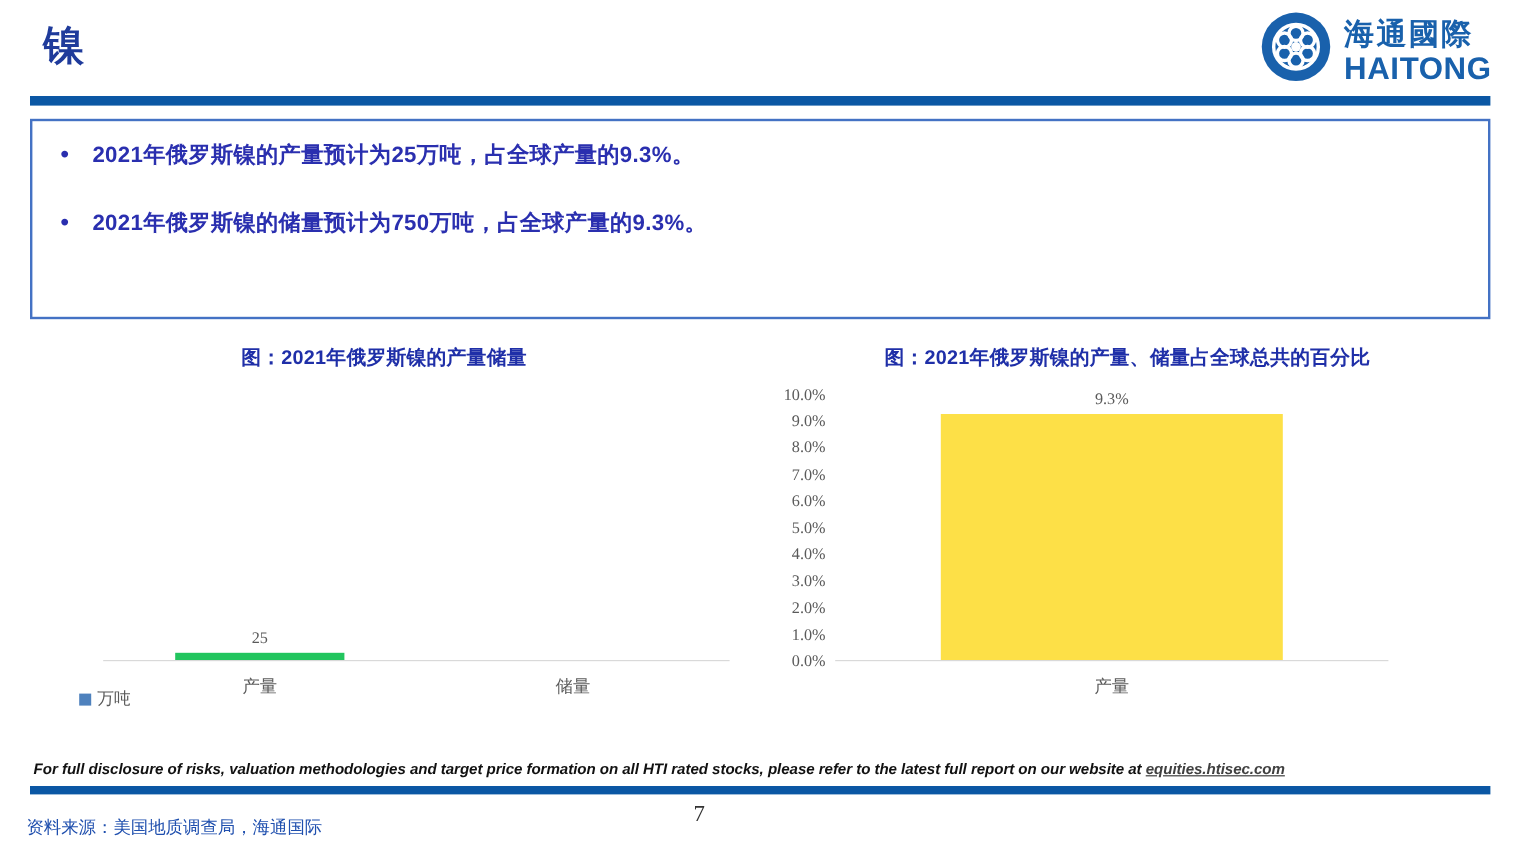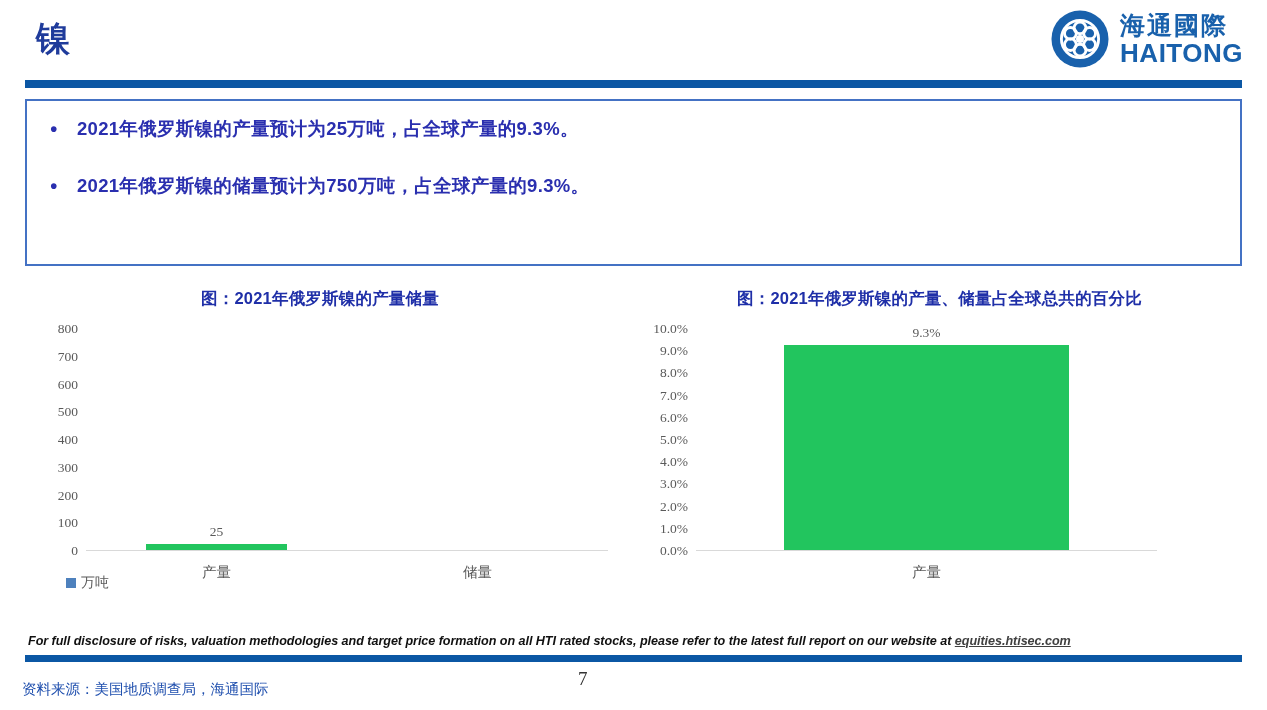--- a/index.html
+++ b/index.html
@@ -12,21 +12,21 @@
   .slide { position: relative; width: 1267px; height: 710px; background:#fff; }
 
   
   .slide-title {
     position: absolute; left: 36px; top: 20px;
     font-size: 34px; font-weight: bold; color: #1F3B9B;
     letter-spacing: 1px; line-height: 1.1;
   }
   .logo-wrap {
     position: absolute; right: 24px; top: 8px;
-    display: flex; align-items: center; gap: 9px;
+    display: flex; align-items: flex-end; gap: 9px;
   }
   .logo-mark { width: 62px; height: 62px; flex: 0 0 62px; }
   .logo-text { display: flex; flex-direction: column; line-height: 1; }
   .logo-cn {
     font-size: 25px; font-weight: bold; color: #1961AC;
     letter-spacing: 2px;
   }
   .logo-en {
     font-size: 26px; font-weight: bold; color: #1961AC;
     letter-spacing: 0.5px; margin-top: 2px;
@@ -175,31 +175,20 @@
     </div>
     <div class="bullet-row r2">
       <span class="bullet-dot">•</span>
       <span class="bullet-text">2021年俄罗斯镍的储量预计为750万吨，占全球产量的9.3%。</span>
     </div>
   </div>
 
   <div class="chart chart-left">
     <div class="chart-title">图：2021年俄罗斯镍的产量储量</div>
     <div class="plot">
-      <div class="axis-labels" id="left-yaxis">
-          <div class="axis-label" style="top: 0%;">800</div>
-          <div class="axis-label" style="top: 12.5%;">700</div>
-          <div class="axis-label" style="top: 25%;">600</div>
-          <div class="axis-label" style="top: 37.5%;">500</div>
-          <div class="axis-label" style="top: 50%;">400</div>
-          <div class="axis-label" style="top: 62.5%;">300</div>
-          <div class="axis-label" style="top: 75%;">200</div>
-          <div class="axis-label" style="top: 87.5%;">100</div>
-          <div class="axis-label" style="top: 100%;">0</div>
-        </div>
       <div class="plot-area" id="left-plotarea">
         <div class="baseline"></div>
       <div class="bar" style="background: #22c55e; left: 11.5%; width: 27%; height: calc(3.125% - 1px);">
             <span class="bar-value">25</span>
           </div>
         </div>
       <div class="cat-labels" id="left-xaxis">
           <div class="cat-label" style="left: 25%;">产量</div>
           <div class="cat-label" style="left: 75%;">储量</div>
         </div>
@@ -221,21 +210,21 @@
           <div class="axis-label" style="top: 40%;">6.0%</div>
           <div class="axis-label" style="top: 50%;">5.0%</div>
           <div class="axis-label" style="top: 60%;">4.0%</div>
           <div class="axis-label" style="top: 70%;">3.0%</div>
           <div class="axis-label" style="top: 80%;">2.0%</div>
           <div class="axis-label" style="top: 90%;">1.0%</div>
           <div class="axis-label" style="top: 100%;">0.0%</div>
         </div>
       <div class="plot-area" id="right-plotarea">
         <div class="baseline"></div>
-      <div class="bar" style="background: #22c55e; left: 19%; width: 62%; height: calc(93% - 1px);">
+      <div class="bar" style="background: #fde047; left: 19%; width: 62%; height: calc(93% - 1px);">
             <span class="bar-value">9.3%</span>
           </div>
         </div>
       <div class="cat-labels" id="right-xaxis">
           <div class="cat-label" style="left: 50%;">产量</div>
         </div>
     </div>
   </div>
 
   <div class="disclaimer">

